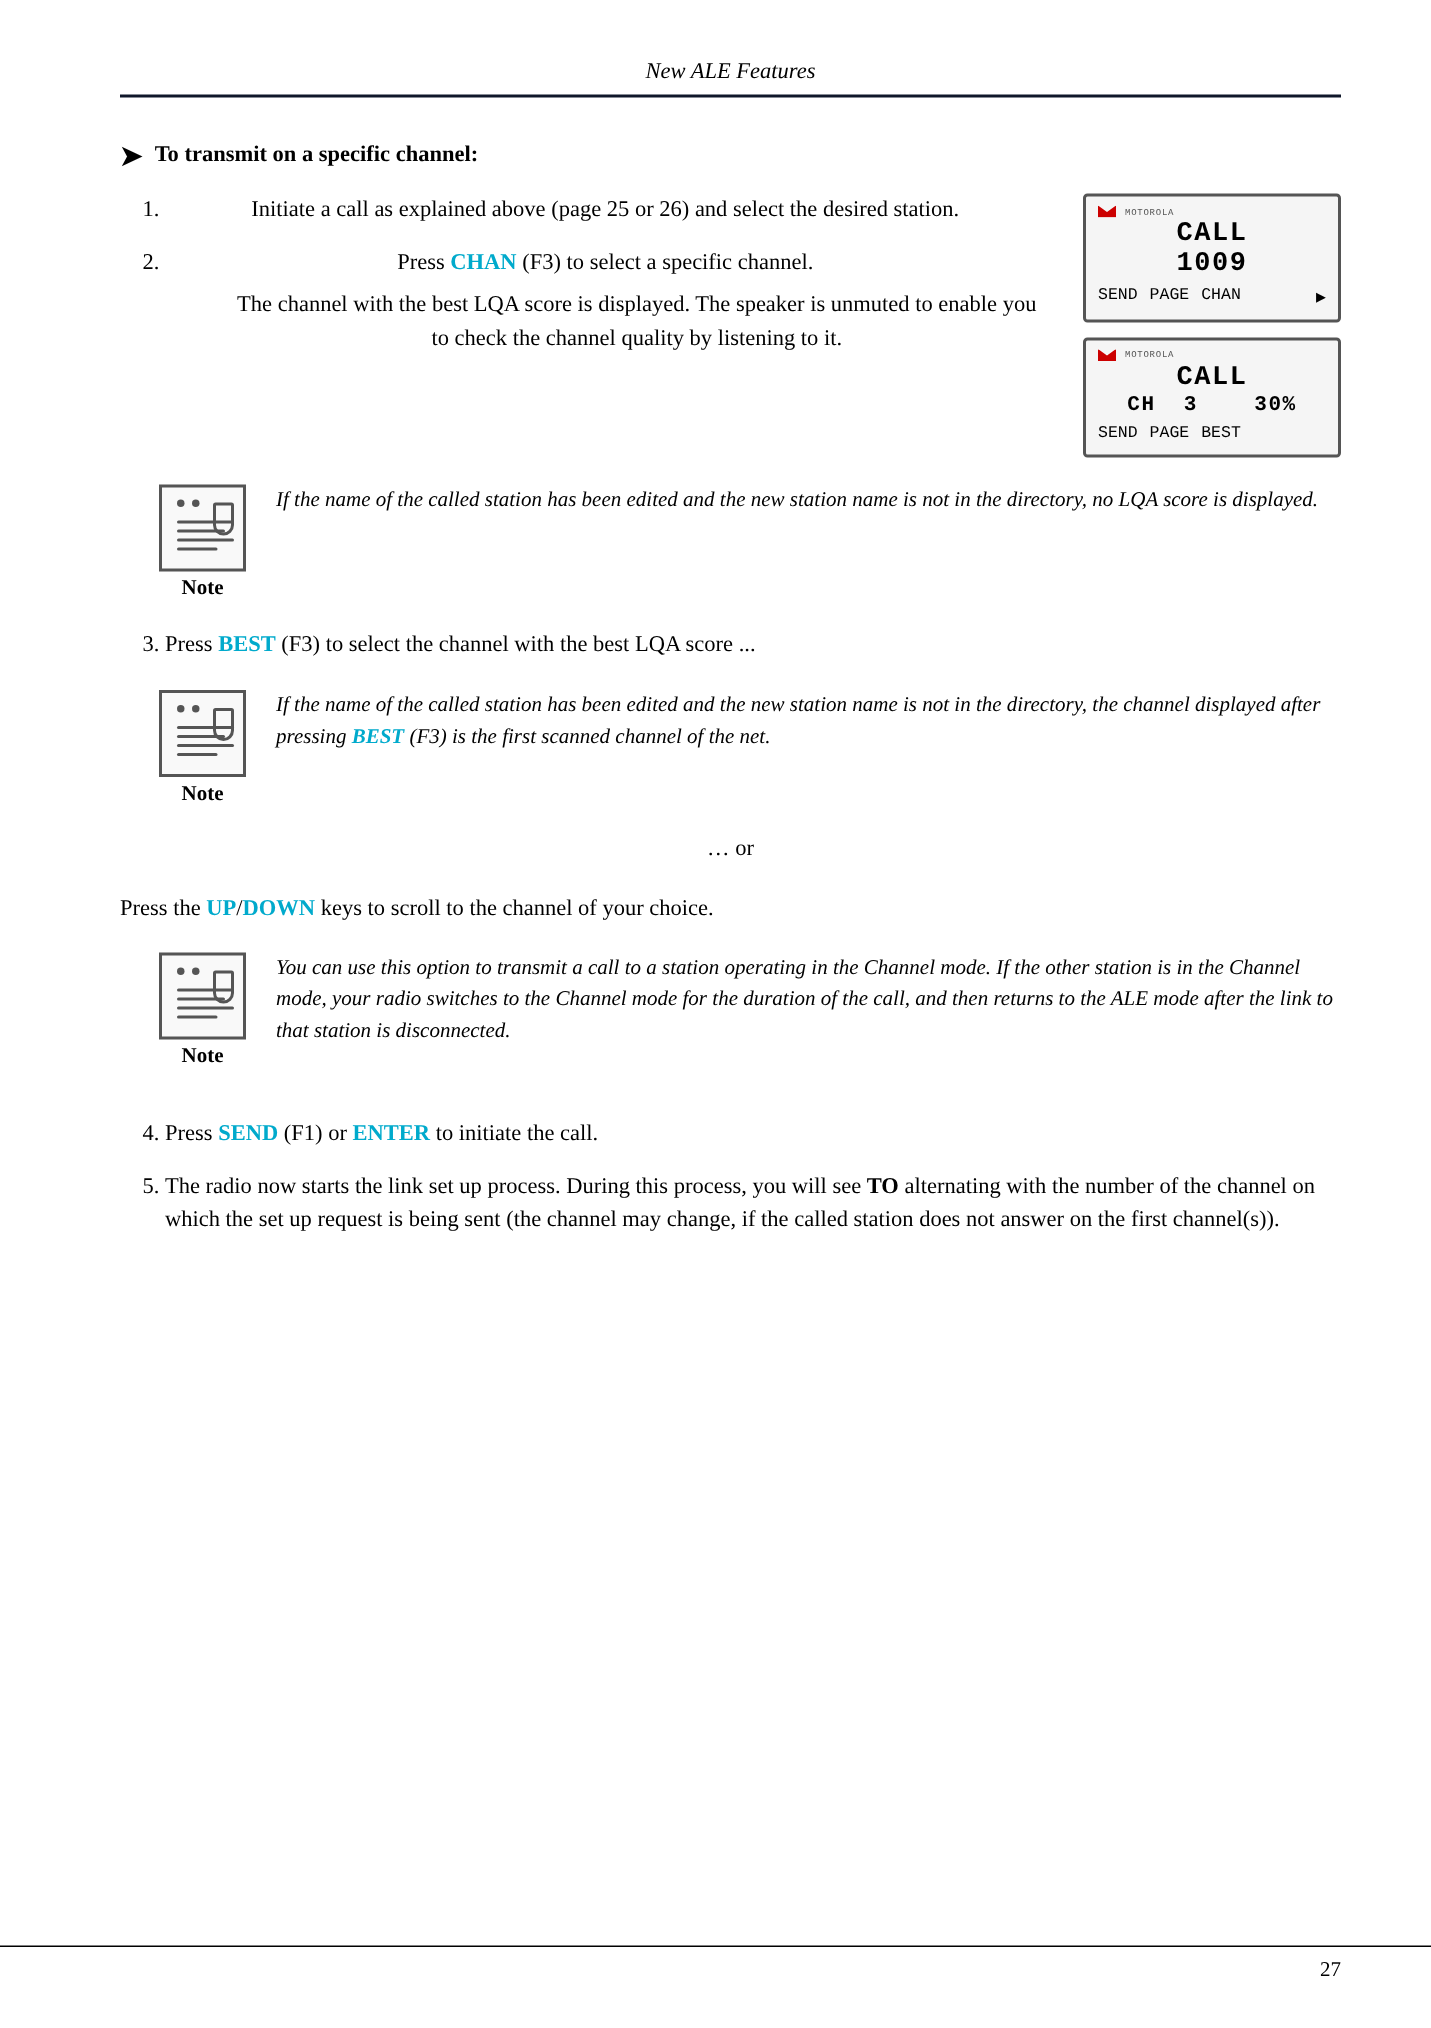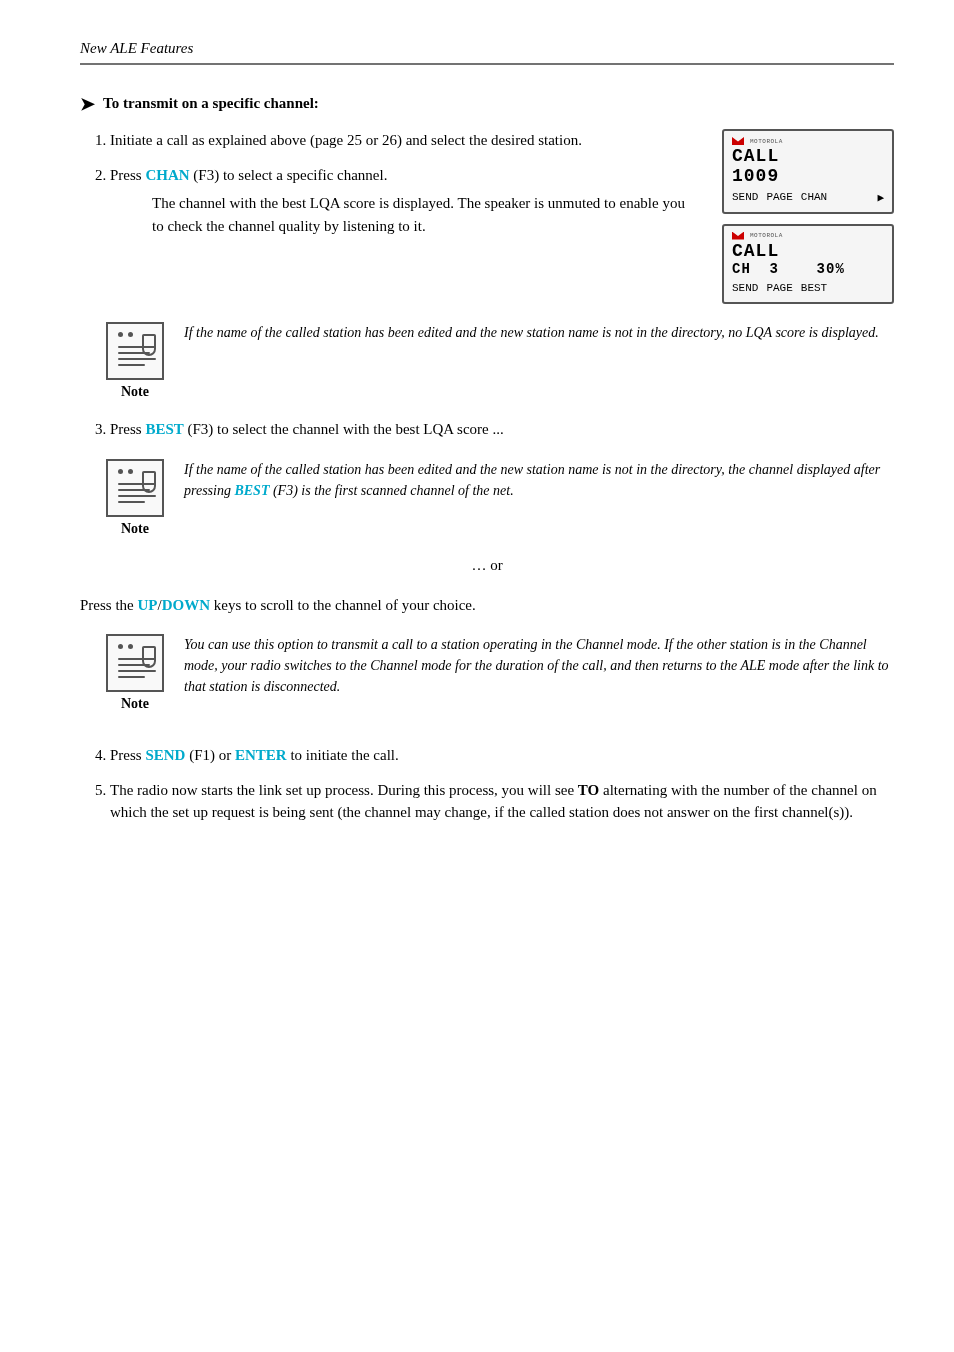--- a/index.html
+++ b/index.html
@@ -16,22 +16,22 @@
     .page-container {
       width: 954px;
       min-height: 1352px;
       padding: 40px 60px 60px 80px;
       position: relative;
     }
 
     
     .page-header {
       display: flex;
-      justify-content: flex-start;
-      border-bottom: 2px solid #737373;
+      justify-content: center;
+      border-bottom: 2px solid #0f172a;
       padding-bottom: 6px;
       margin-bottom: 30px;
     }
 
     .header-title {
       font-style: italic;
       font-size: 15px;
       color: #000;
     }
 
@@ -204,20 +204,21 @@
     .list-item-cont {
       margin-left: 42px;
       margin-top: 6px;
       line-height: 1.5;
     }
 
     .section-with-devices {
       display: flex;
       gap: 12px;
       margin-bottom: 10px;
+      text-align: center;
     }
 
     .section-text {
       flex: 1;
     }
 
     .section-devices {
       display: flex;
       flex-direction: column;
       gap: 10px;
@@ -368,14 +369,17 @@
           <span>Press </span><span class="keyword-cyan">SEND</span><span> (F1) or </span><span class="keyword-cyan">ENTER</span><span> to initiate the call.</span>
         </li>
         <li style="margin-top:10px;">
           <span>The radio now starts the link set up process. During this process, you will see </span><strong>TO</strong><span> alternating with the number of the channel on which the set up request is being sent (the channel may change, if the called station does not answer on the first channel(s)).</span>
         </li>
       </ol>
     </div>
 
   </div>
 
+  <div class="page-footer">
+    <span class="page-number">27</span>
+  </div>
 
 </div>
 
 </body></html>

